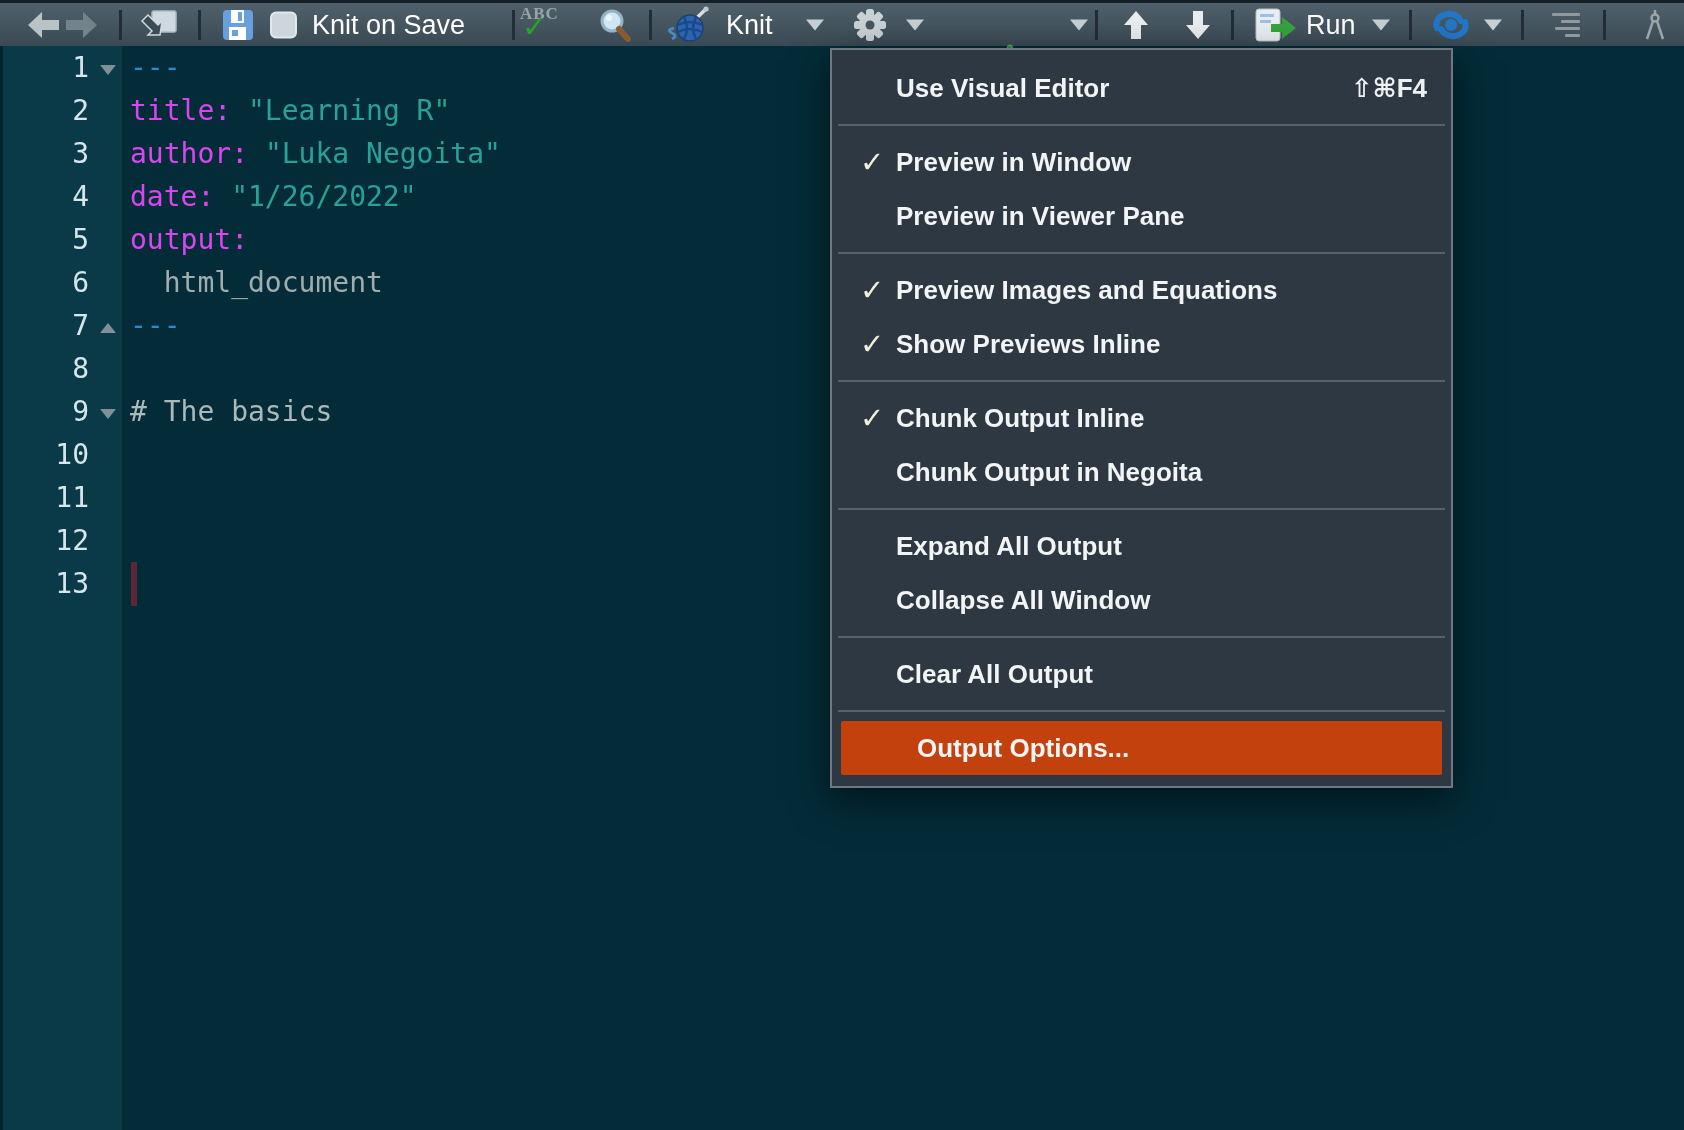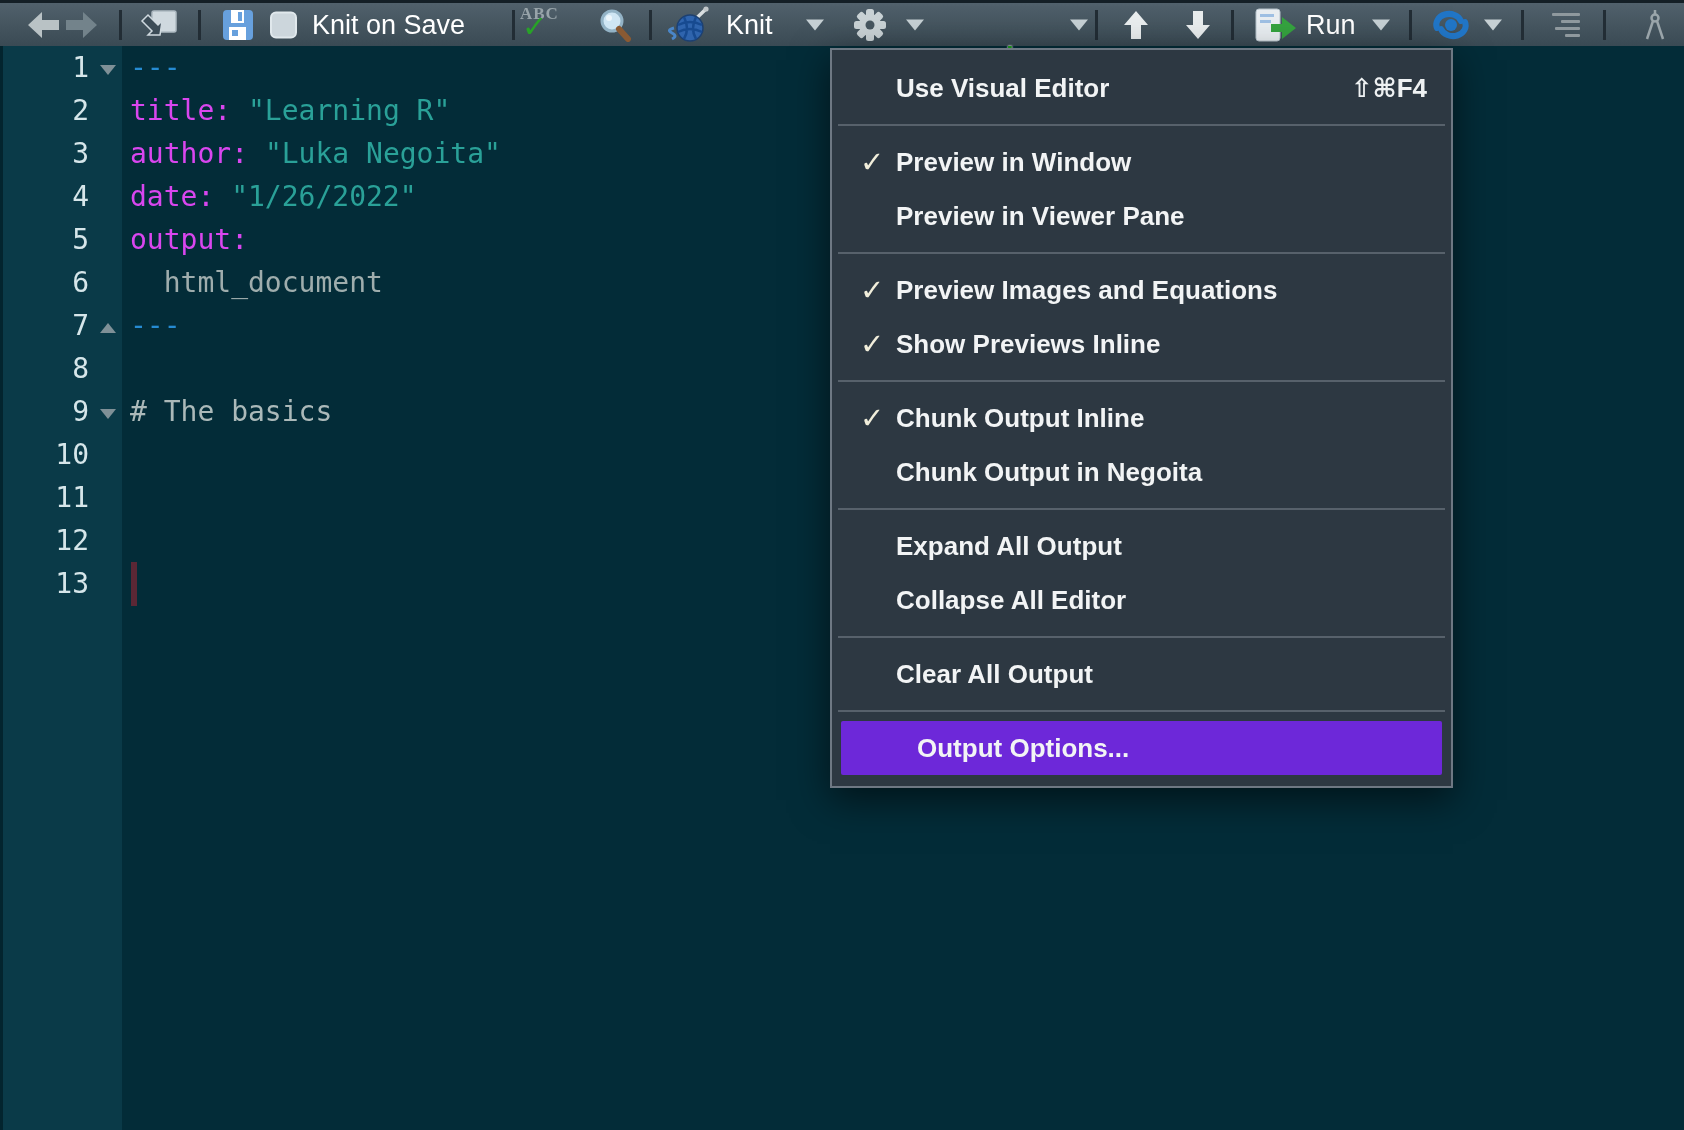--- a/index.html
+++ b/index.html
@@ -53,21 +53,21 @@
   
   .menu { position:absolute; left:830px; top:48px; width:623px; background:#2d3842;
           border:2px solid #6e7883; box-shadow:0 12px 36px rgba(0,0,0,.55);
           padding:11px 0; z-index:10; }
   .menu-item { position:relative; height:54px; display:flex; align-items:center;
                padding-left:64px; padding-right:24px; color:#f2f4f5;
                font-size:26px; font-weight:bold; white-space:nowrap; }
   .menu-item .check { position:absolute; left:28px; top:50%; transform:translateY(-50%);
                       color:#f1eedb; font-size:29px; font-weight:bold; }
   .menu-item .shortcut { margin-left:auto; font-weight:bold; color:#eef1f2; }
-  .menu-item.hl { background:#6d28d9; border-radius:2px; margin:0 9px;
+  .menu-item.hl { background:#c2410c; border-radius:2px; margin:0 9px;
                   padding-left:76px; padding-right:15px; }
   .menu-sep { height:2px; background:#57616b; margin:9px 6px; }
 
   svg { display:block; }
 </style>
 </head>
 <body>
 
 <div class="toolbar">
 
@@ -305,21 +305,21 @@
       <span>Chunk Output Inline</span>
     </div>
     <div class="menu-item">
       <span>Chunk Output in Negoita</span>
     </div>
     <div class="menu-sep"></div>
     <div class="menu-item">
       <span>Expand All Output</span>
     </div>
     <div class="menu-item">
-      <span>Collapse All Editor</span>
+      <span>Collapse All Window</span>
     </div>
     <div class="menu-sep"></div>
     <div class="menu-item">
       <span>Clear All Output</span>
     </div>
     <div class="menu-sep"></div>
     <div class="menu-item hl">
       <span>Output Options...</span>
     </div>
   </div>

